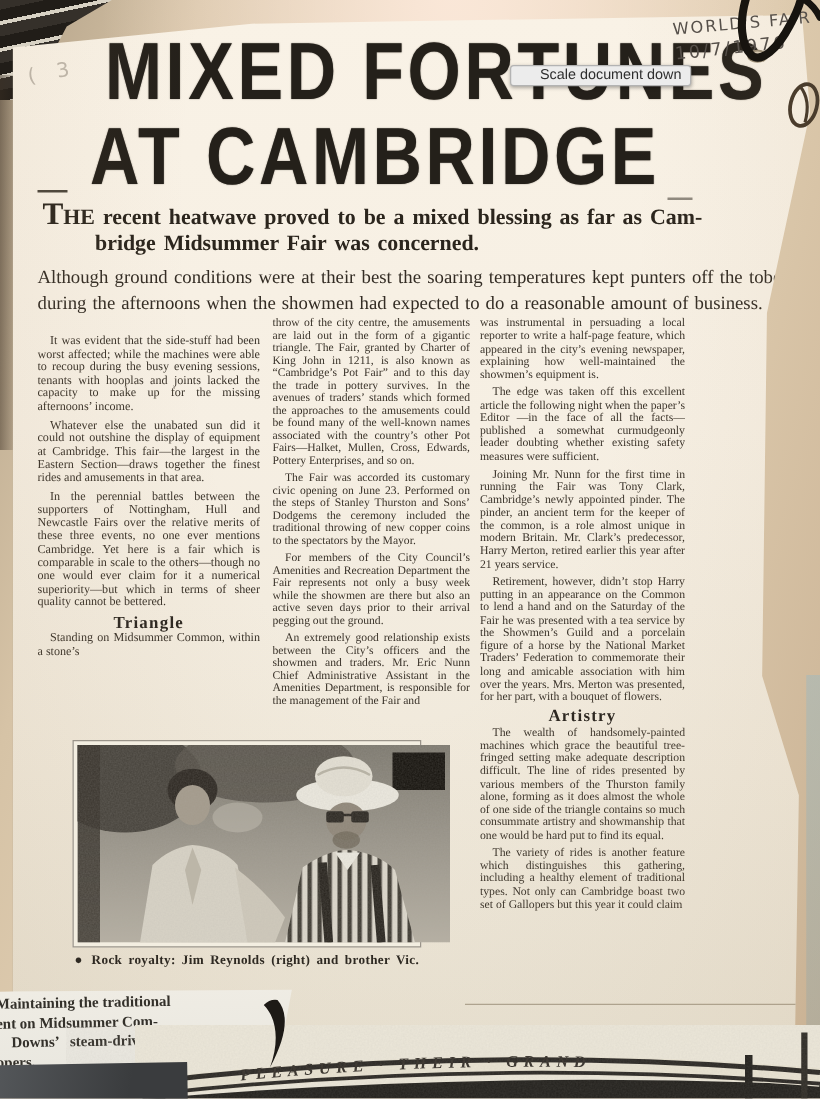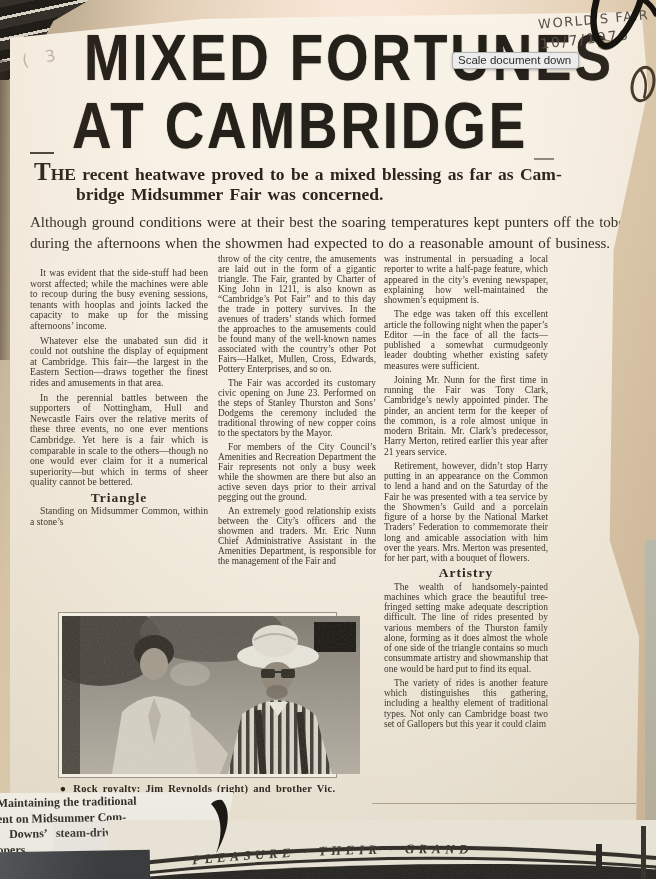--- a/index.html
+++ b/index.html
@@ -47,21 +47,21 @@
 
   .col{position:absolute;overflow:hidden;color:#3a332a;text-align:justify;}
   .col p{margin:0 0 4px 0;text-indent:10px;}
   .col p.cont{text-indent:0;}
   .col h3{margin:5px 0 3px 0;text-align:center;font-size:13.5px;color:#2b2620;letter-spacing:1px;}
   .col1{left:20px;top:256px;width:178px;height:348px;font-size:9.7px;line-height:10.6px;}
   .col2{left:208px;top:242px;width:158px;height:360px;font-size:9.3px;line-height:10px;}
   .col3{left:374px;top:242px;width:164px;height:582px;font-size:9.4px;line-height:10.25px;}
 
   
-  .photo{position:absolute;left:48px;top:600px;width:279px;z-index:5;}
+  .photo{position:absolute;left:48px;top:580px;width:279px;z-index:5;}
   .photo-frame{background:#f3eee1;border:1px solid #9a948a;padding:3px;}
   .photo-img{display:block;width:298px;height:158px;}
   .caption{margin-top:5px;font-size:10.5px;font-weight:bold;color:#2e2922;
     text-align:center;letter-spacing:.3px;word-spacing:2px;}
   .caption .dot{margin-right:7px;}
   .end-rule{position:absolute;left:362px;top:791px;width:282px;height:1px;background:#aea491;}
 
   
   .fragment{position:absolute;left:-5px;top:791px;width:242px;height:70px;z-index:6;
     background:linear-gradient(180deg,#efece4,#e9e7df);transform:rotate(-1deg);
@@ -81,22 +81,22 @@
   .hw1{left:538px;top:12px;font-size:13px;letter-spacing:1.5px;transform:rotate(-5deg);}
   .hw2{left:540px;top:31px;font-size:14px;letter-spacing:2px;transform:rotate(-6deg);}
   .corner-note{position:absolute;left:12px;top:36px;z-index:4;font-family:"DejaVu Sans",sans-serif;
     font-size:16px;color:rgba(100,90,75,.38);transform:rotate(-10deg);letter-spacing:6px;}
   .ring{position:absolute;left:540px;top:-2px;z-index:10;}
   .circle-mark{position:absolute;left:628px;top:58px;z-index:9;}
 
   
   .tooltip{position:absolute;left:408px;top:52px;z-index:60;
     background:#ececec;border:1px solid #b3b3b3;border-radius:3px;
-    padding:1px 7px 2px 5px;font-family:"Liberation Sans","DejaVu Sans",sans-serif;
-    font-size:11.5px;color:#2e2e2e;box-shadow:0 1px 3px rgba(0,0,0,.3);white-space:nowrap;margin-left:44px;}
+    padding:1px 7px 2px 23px;font-family:"Liberation Sans","DejaVu Sans",sans-serif;
+    font-size:11.5px;color:#2e2e2e;box-shadow:0 1px 3px rgba(0,0,0,.3);white-space:nowrap;}
 </style>
 </head>
 <body>
 
 <div class="scene">
 
   <div class="corner-stack"></div>
   <div class="left-edge"></div>
 
   <div class="paper">

